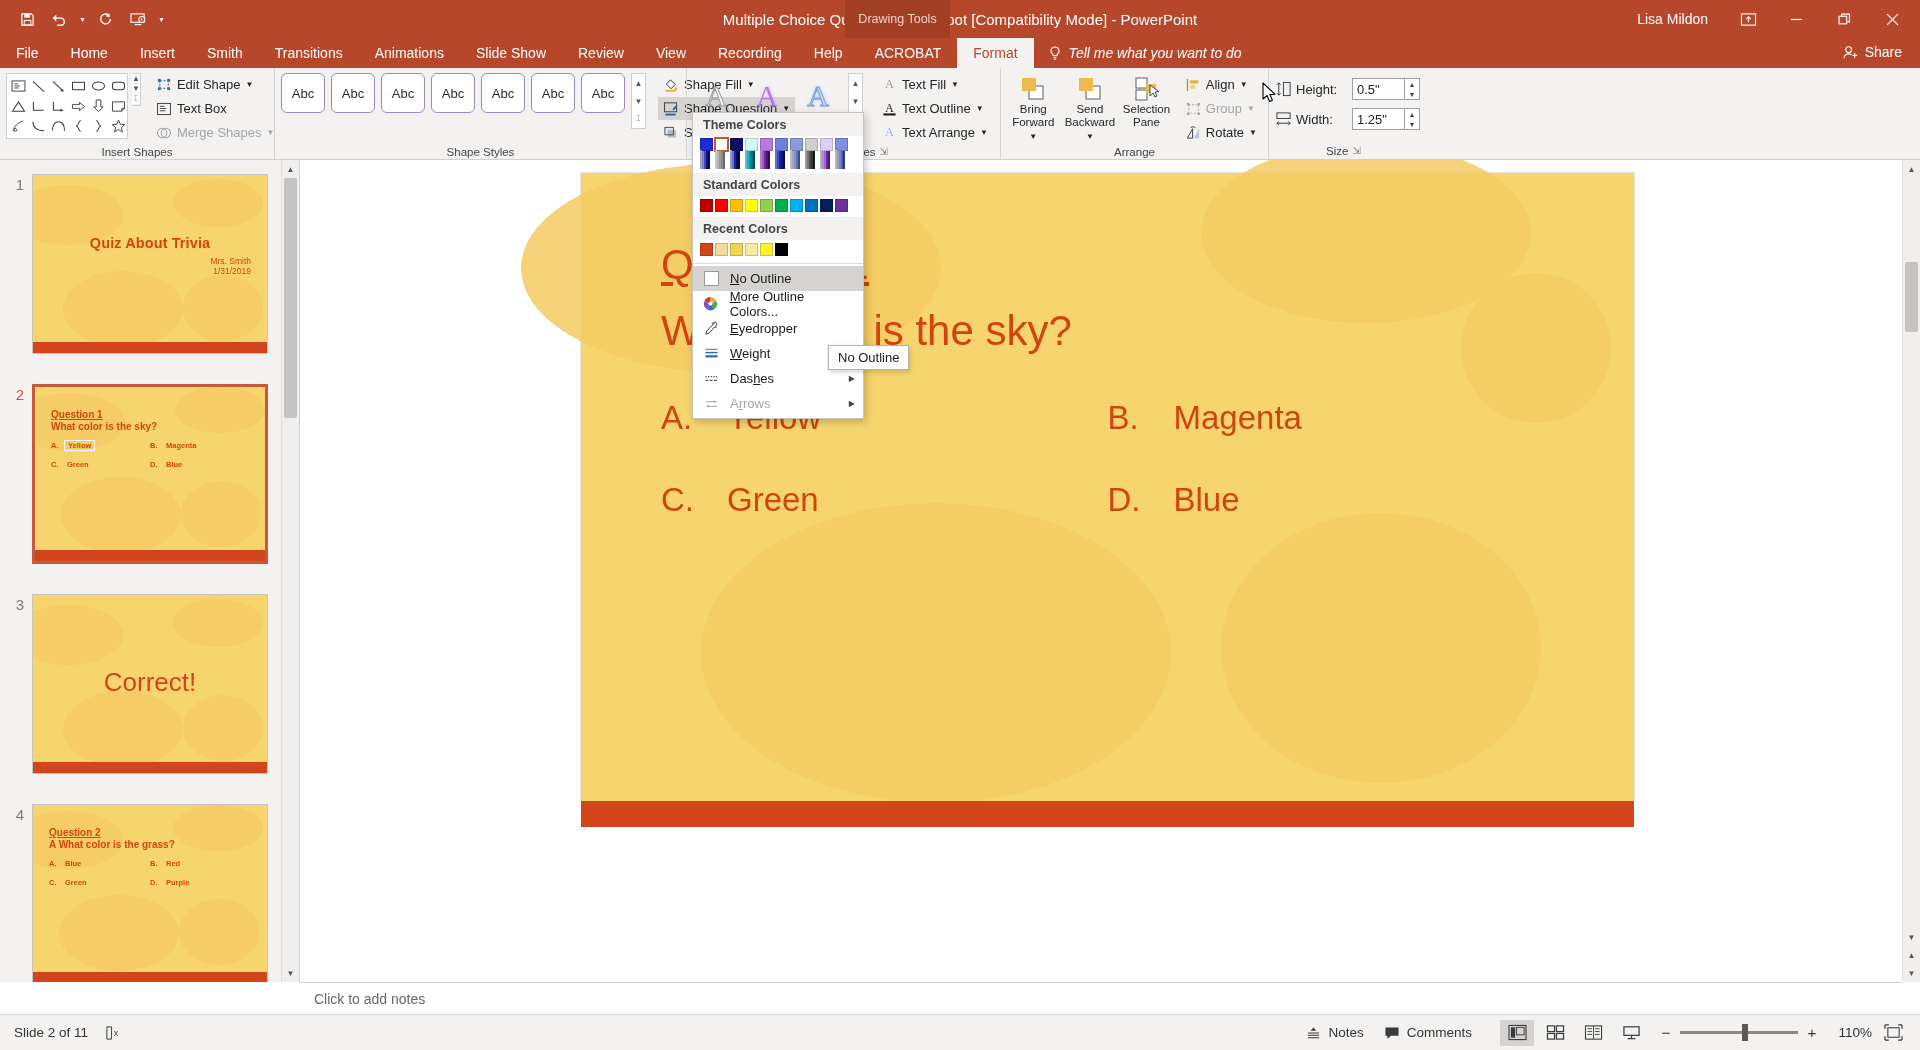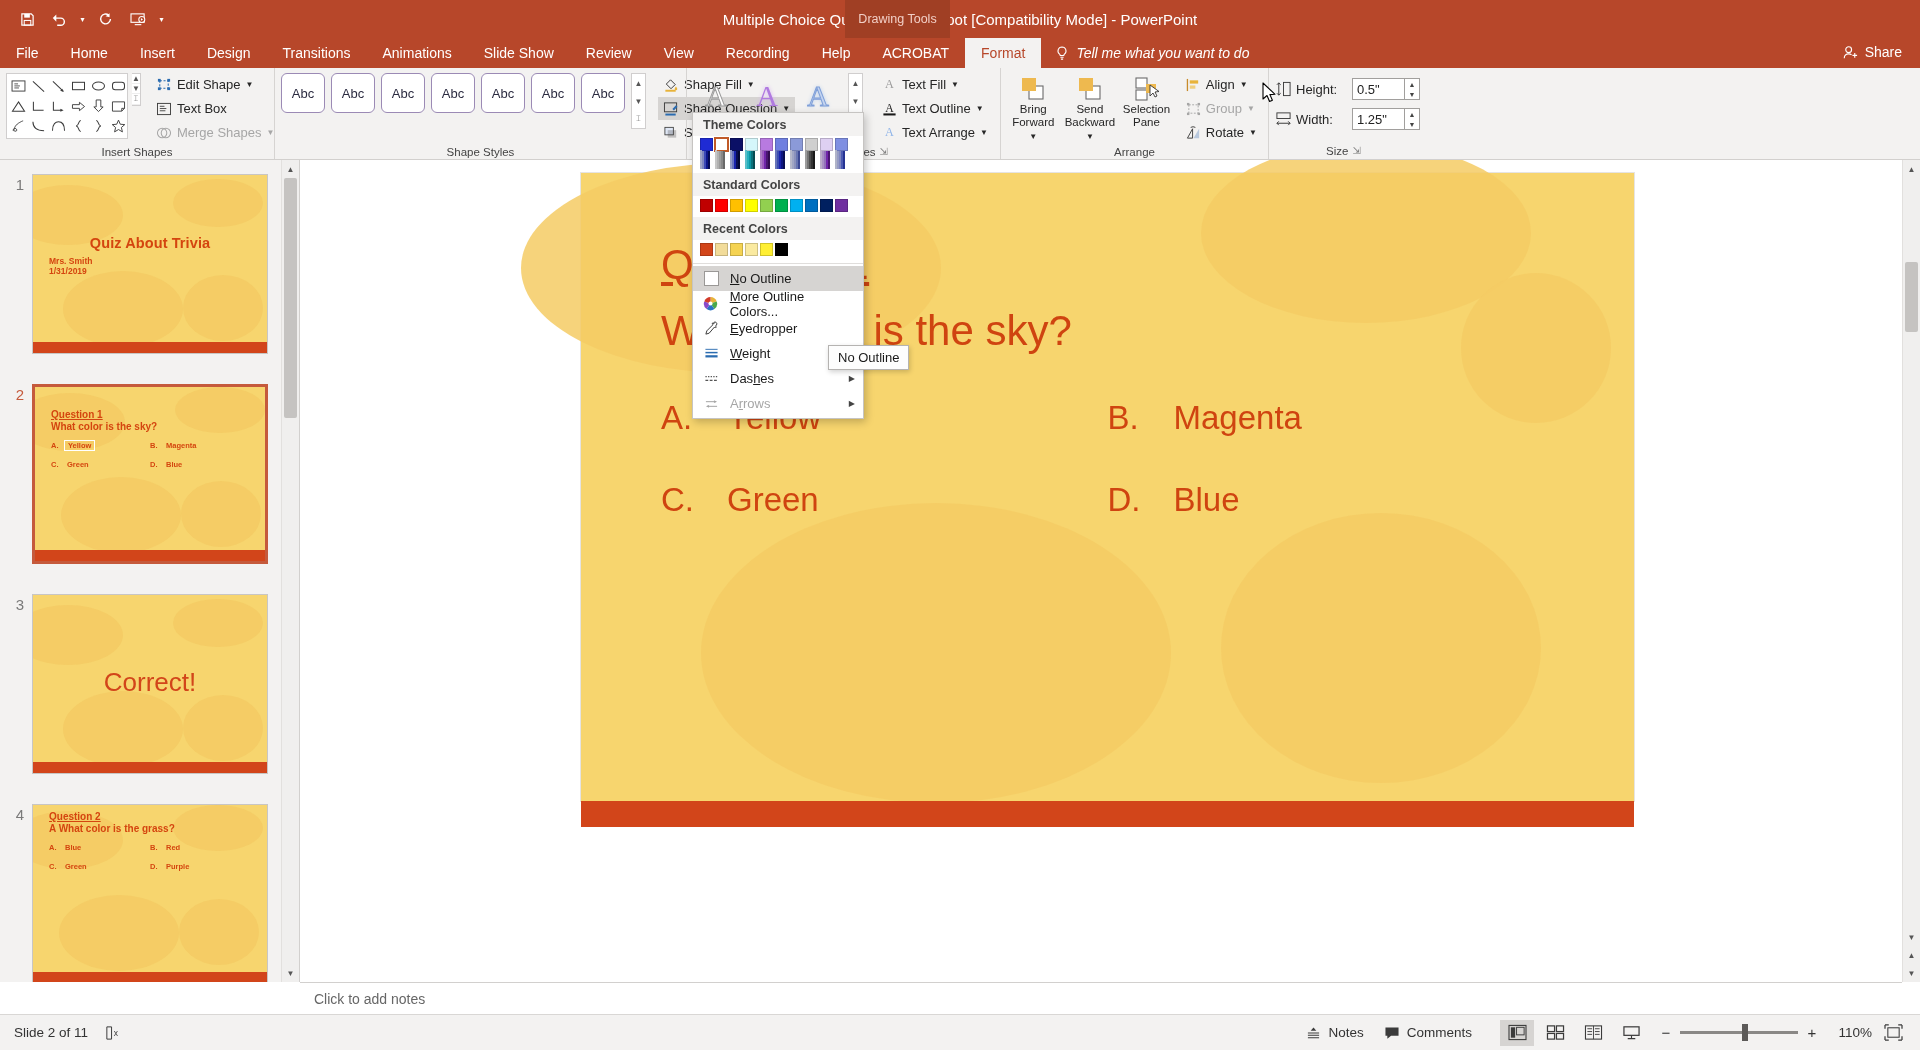--- a/index.html
+++ b/index.html
@@ -154,21 +154,21 @@
     font-size: 15px; color: #7a7a7a;
   }
   .thumb {
     position: relative; width: 236px; height: 180px;
     border: 1px solid #c8c6c4; background: #f7d56e; overflow: hidden;
   }
   .thumb.selected { border: 3px solid #c55a3c; }
   .thumb-bottombar { position: absolute; left: 0; bottom: 0; width: 100%; height: 11px; background: #d2451a; }
   .thumb-inner { position: absolute; inset: 0; padding: 14px 16px; color: #d4450f; }
   .t-title { font-size: 14.5px; font-weight: 600; text-align: center; margin-top: 46px; letter-spacing: .1px; }
-  .t-sub { font-size: 8.5px; text-align: left; font-weight: 700; }
+  .t-sub { font-size: 8.5px; text-align: right; font-weight: 400; }
   .t-qhead { font-size: 10px; font-weight: 700; text-decoration: underline; }
   .t-qtext { font-size: 10px; font-weight: 700; margin-top: 1px; }
   .t-opts { margin-top: 9px; font-size: 7.5px; font-weight: 600; }
   .t-optrow { display: flex; margin-bottom: 10px; }
   .t-opt { width: 50%; display: flex; gap: 6px; }
   .t-opt .lt { width: 10px; }
   .t-boxed { border: 1.5px solid #ffffff; padding: 0 3px; margin: -1px -3px; }
   .t-correct { font-size: 26px; text-align: center; margin-top: 58px; color: #d2451a; }
 
   
@@ -312,27 +312,52 @@
             <path d="M5 13.5h7" stroke="#fff" stroke-width="1.2"></path>
           </svg>
       </div>
       <div class="qat-caret">▾</div>
     </div>
 
     <div class="title-text">Multiple Choice Quiz-PowerPoint.pot [Compatibility Mode]  -  PowerPoint</div>
 
     <div class="drawing-tools">Drawing Tools</div>
 
+    <div class="tb-right">
+      <span class="username">Lisa Mildon</span>
+      <div class="win-btn">
+        <svg width="17" height="15" viewBox="0 0 18 16">
+            <rect x="1.5" y="2" width="15" height="12" fill="none" stroke="#fff" stroke-width="1.2"></rect>
+            <path d="M9 11V5M6.5 7.5 9 5l2.5 2.5" stroke="#fff" stroke-width="1.2" fill="none"></path>
+          </svg>
+      </div>
+      <div class="win-btn">
+        <svg width="13" height="11" viewBox="0 0 12 10">
+            <path d="M1 5h10" stroke="#fff" stroke-width="1.1"></path>
+          </svg>
+      </div>
+      <div class="win-btn">
+        <svg width="13" height="13" viewBox="0 0 12 12">
+            <rect x="1" y="3" width="7" height="7" fill="none" stroke="#fff" stroke-width="1.05"></rect>
+            <path d="M3.4 3V1h7.2v7.2H8.6" fill="none" stroke="#fff" stroke-width="1.05"></path>
+          </svg>
+      </div>
+      <div class="win-btn close">
+        <svg width="13" height="13" viewBox="0 0 12 12">
+            <path d="M1 1l10 10M11 1L1 11" stroke="#fff" stroke-width="1.15"></path>
+          </svg>
+      </div>
+    </div>
   </div>
 
   <div class="tabbar">
     <div class="tab">File</div>
     <div class="tab">Home</div>
     <div class="tab">Insert</div>
-    <div class="tab">Design</div>
+    <div class="tab">Smith</div>
     <div class="tab">Transitions</div>
     <div class="tab">Animations</div>
     <div class="tab">Slide Show</div>
     <div class="tab">Review</div>
     <div class="tab">View</div>
     <div class="tab">Recording</div>
     <div class="tab">Help</div>
     <div class="tab">ACROBAT</div>
     <div class="tab active">Format</div>
     <div class="tellme">
@@ -793,21 +818,21 @@
         </div>
       </div>
 
       <div class="thumb-row">
         <div class="thumb-num">4</div>
         <div class="thumb">
           <div class="deco" style="left:-20px; top:6px; width:110px; height:58px; background:rgba(244,203,100,.9)"></div>
           <div class="deco" style="left:140px; top:0px; width:90px; height:46px; background:rgba(244,203,100,.9)"></div>
           <div class="deco" style="left:26px; top:90px; width:120px; height:76px; background:rgba(244,203,100,.9)"></div>
           <div class="deco" style="left:146px; top:94px; width:80px; height:66px; background:rgba(244,203,100,.9)"></div>
-          <div class="thumb-inner" style="padding:6px 16px">
+          <div class="thumb-inner" style="padding:22px 16px">
             <div class="t-qhead">Question 2</div>
             <div class="t-qtext">A What color is the grass?</div>
             <div class="t-opts">
               <div class="t-optrow">
                 <div class="t-opt">
                   <span class="lt">A.</span>
                   <span>Blue</span>
                 </div>
                 <div class="t-opt">
                   <span class="lt">B.</span>

